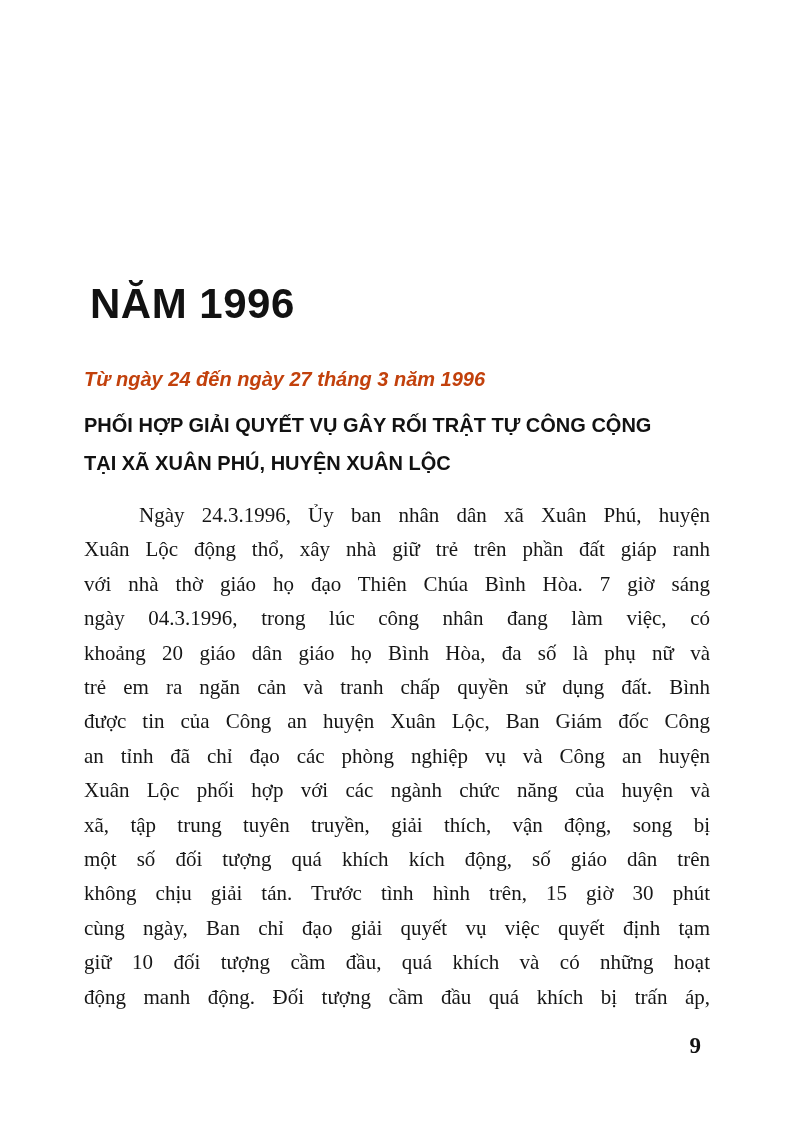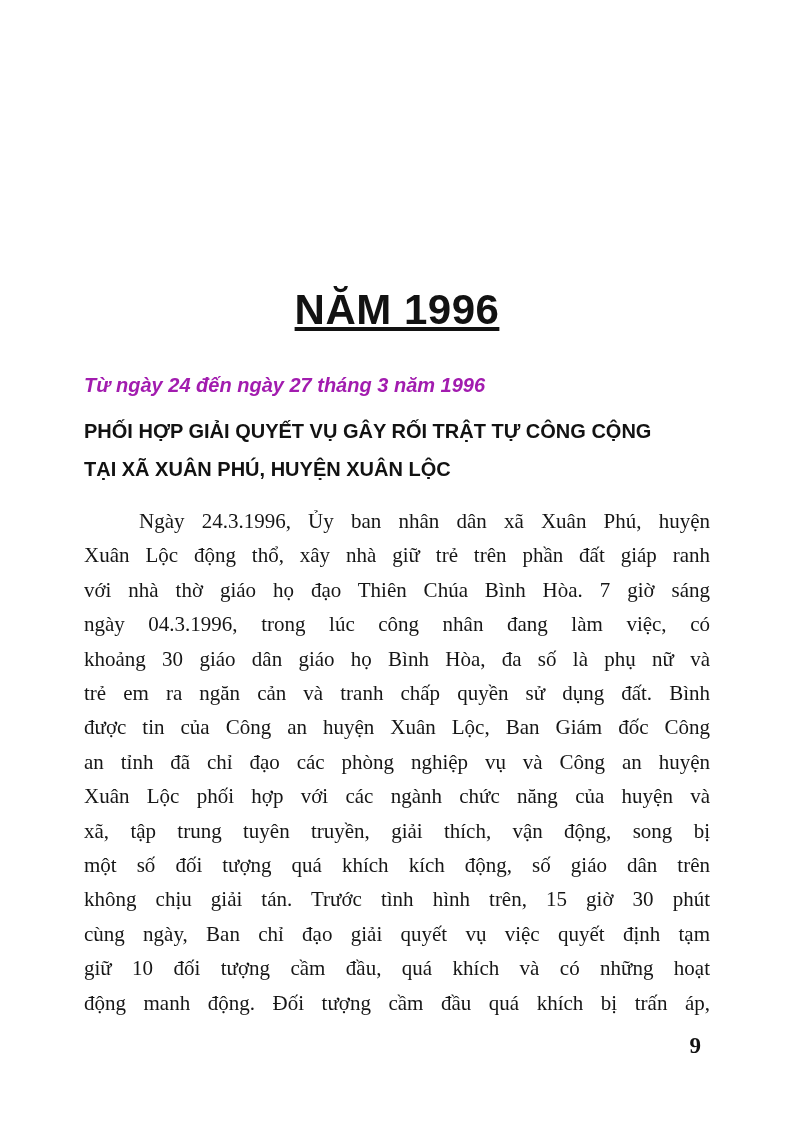--- a/index.html
+++ b/index.html
@@ -13,39 +13,37 @@
     height: 1123px;
     margin: 0 auto;
     background: #ffffff;
     color: #141414;
     box-sizing: border-box;
     padding: 0 83px 0 84px;
     overflow: hidden;
     font-family: "Liberation Serif", "DejaVu Serif", serif;
   }
   .page-title {
-    margin: 12px;
+    margin: 6px;
     padding-top: 273px;
-    text-align: center;
     font-family: "Liberation Sans", "DejaVu Sans", sans-serif;
     font-weight: bold;
     font-size: 42px;
     line-height: 50px;
     letter-spacing: 0.5px;
     color: #121212;
-    text-decoration: underline;
   }
   .subtitle {
     margin: 38px 0 0 0;
     font-family: "Liberation Sans", "DejaVu Sans", sans-serif;
     font-weight: bold;
     font-style: italic;
     font-size: 20px;
     line-height: 24px;
-    color: #a21caf;
+    color: #c2410c;
   }
   .section-heading {
     margin-top: 15px;
     font-family: "Liberation Sans", "DejaVu Sans", sans-serif;
     font-weight: bold;
     font-size: 20px;
     line-height: 38px;
     color: #121212;
   }
   .body-paragraph {
@@ -84,21 +82,21 @@
   <div class="section-heading">
       <div class="heading-line">PHỐI HỢP GIẢI QUYẾT VỤ GÂY RỐI TRẬT TỰ CÔNG CỘNG</div>
       <div class="heading-line">TẠI XÃ XUÂN PHÚ, HUYỆN XUÂN LỘC</div>
     </div>
 
   <div class="body-paragraph">
       <div class="body-line">Ngày 24.3.1996, Ủy ban nhân dân xã Xuân Phú, huyện</div>
       <div class="body-line">Xuân Lộc động thổ, xây nhà giữ trẻ trên phần đất giáp ranh</div>
       <div class="body-line">với nhà thờ giáo họ đạo Thiên Chúa Bình Hòa. 7 giờ sáng</div>
       <div class="body-line">ngày 04.3.1996, trong lúc công nhân đang làm việc, có</div>
-      <div class="body-line">khoảng 30 giáo dân giáo họ Bình Hòa, đa số là phụ nữ và</div>
+      <div class="body-line">khoảng 20 giáo dân giáo họ Bình Hòa, đa số là phụ nữ và</div>
       <div class="body-line">trẻ em ra ngăn cản và tranh chấp quyền sử dụng đất. Bình</div>
       <div class="body-line">được tin của Công an huyện Xuân Lộc, Ban Giám đốc Công</div>
       <div class="body-line">an tỉnh đã chỉ đạo các phòng nghiệp vụ và Công an huyện</div>
       <div class="body-line">Xuân Lộc phối hợp với các ngành chức năng của huyện và</div>
       <div class="body-line">xã, tập trung tuyên truyền, giải thích, vận động, song bị</div>
       <div class="body-line">một số đối tượng quá khích kích động, số giáo dân trên</div>
       <div class="body-line">không chịu giải tán. Trước tình hình trên, 15 giờ 30 phút</div>
       <div class="body-line">cùng ngày, Ban chỉ đạo giải quyết vụ việc quyết định tạm</div>
       <div class="body-line">giữ 10 đối tượng cầm đầu, quá khích và có những hoạt</div>
       <div class="body-line">động manh động. Đối tượng cầm đầu quá khích bị trấn áp,</div>

